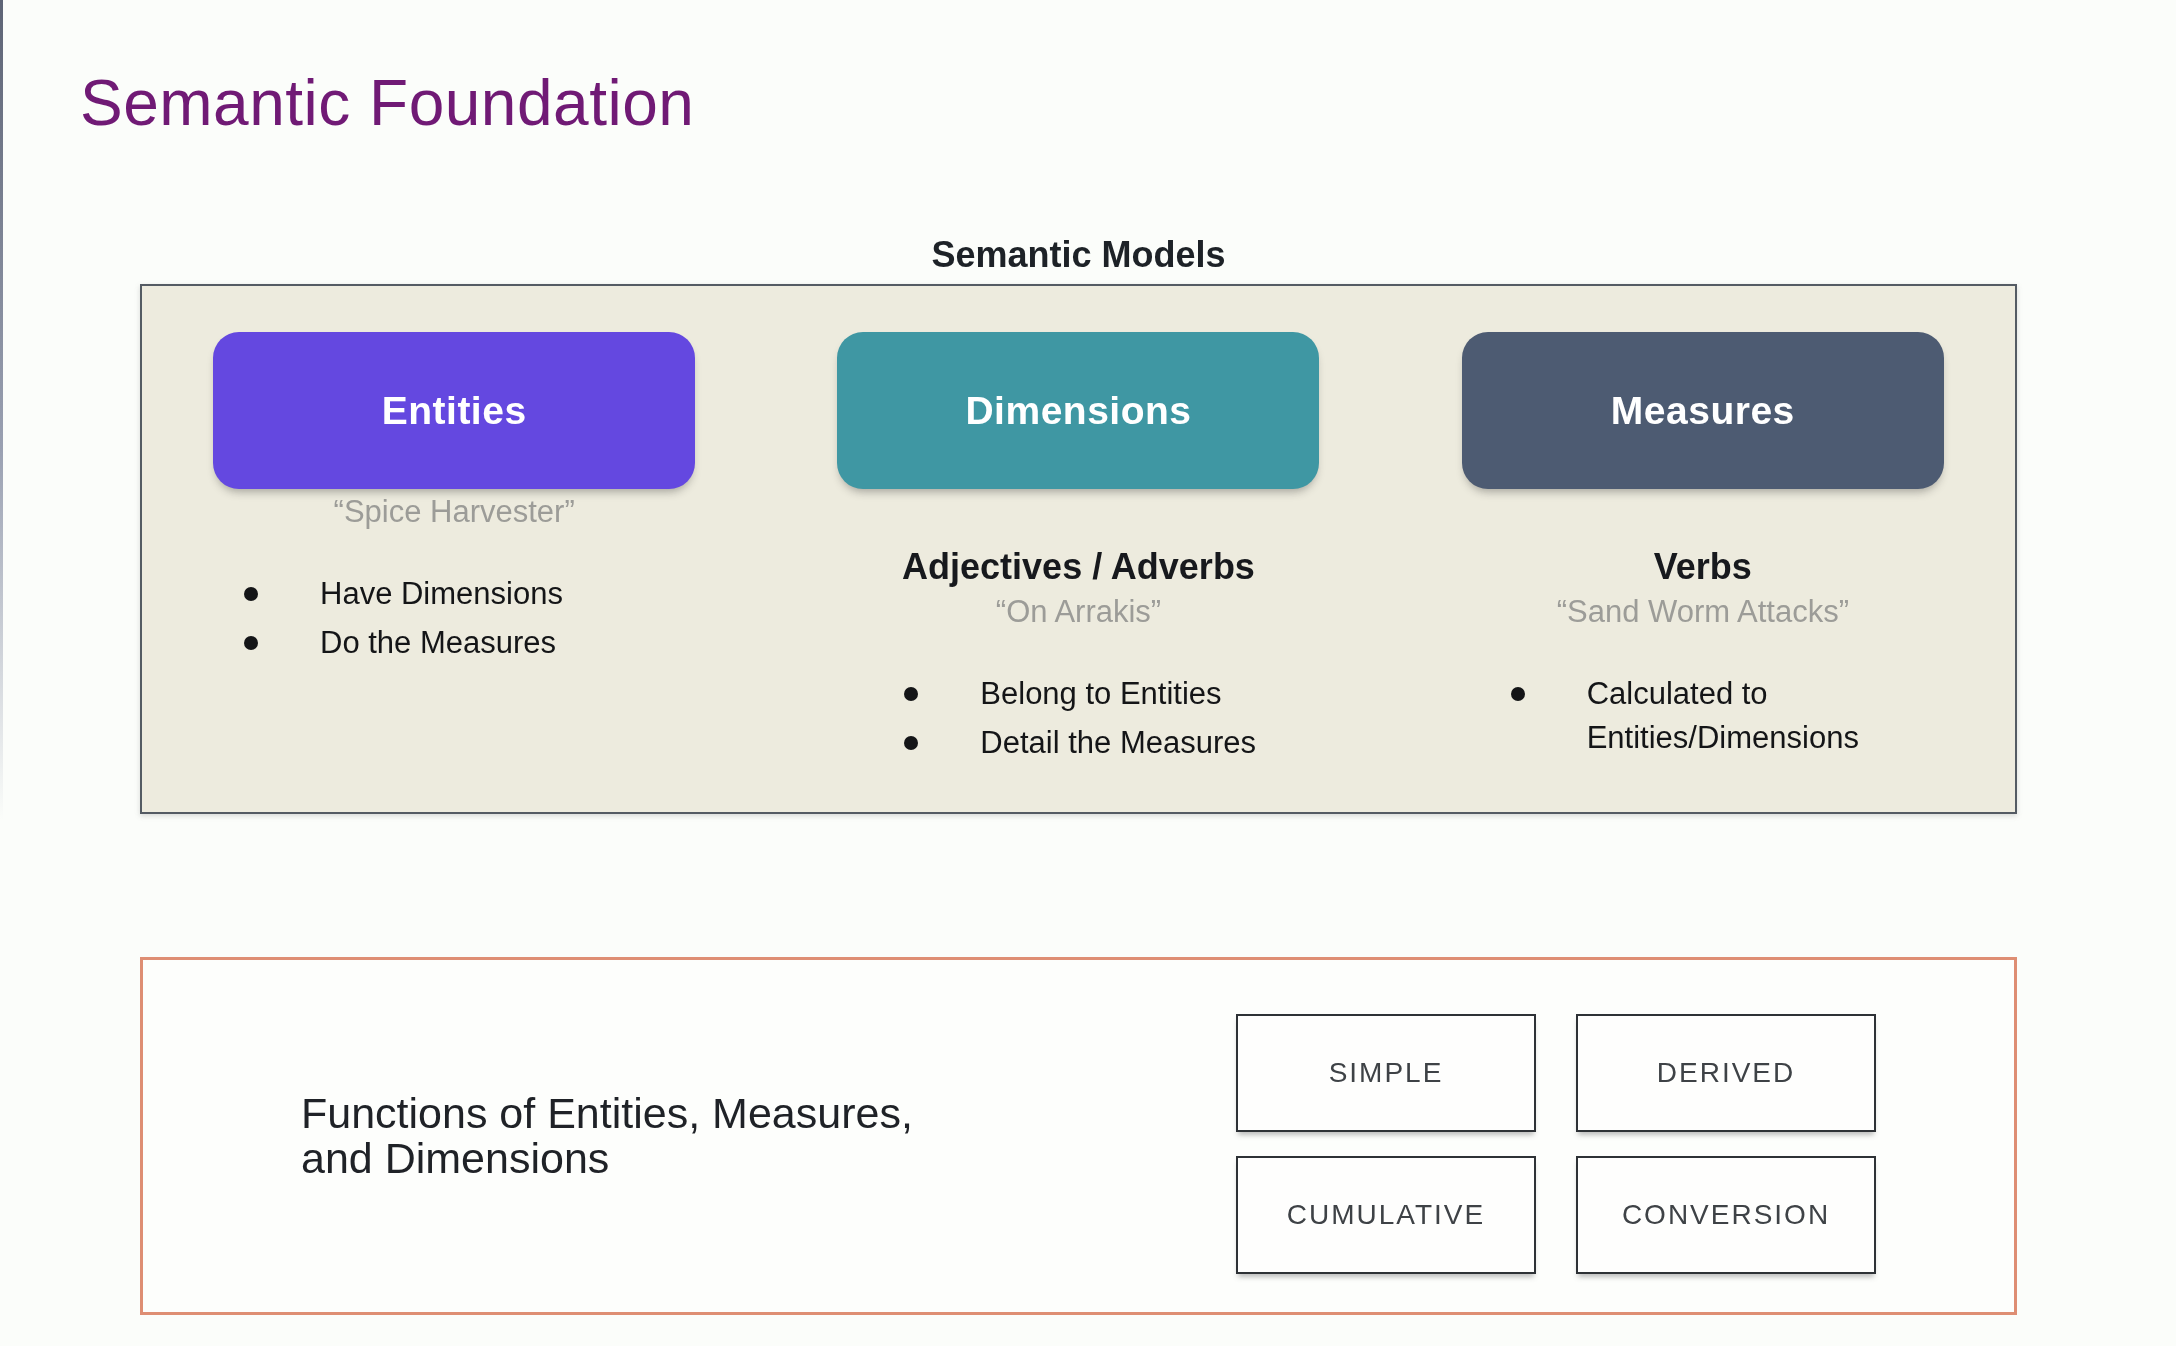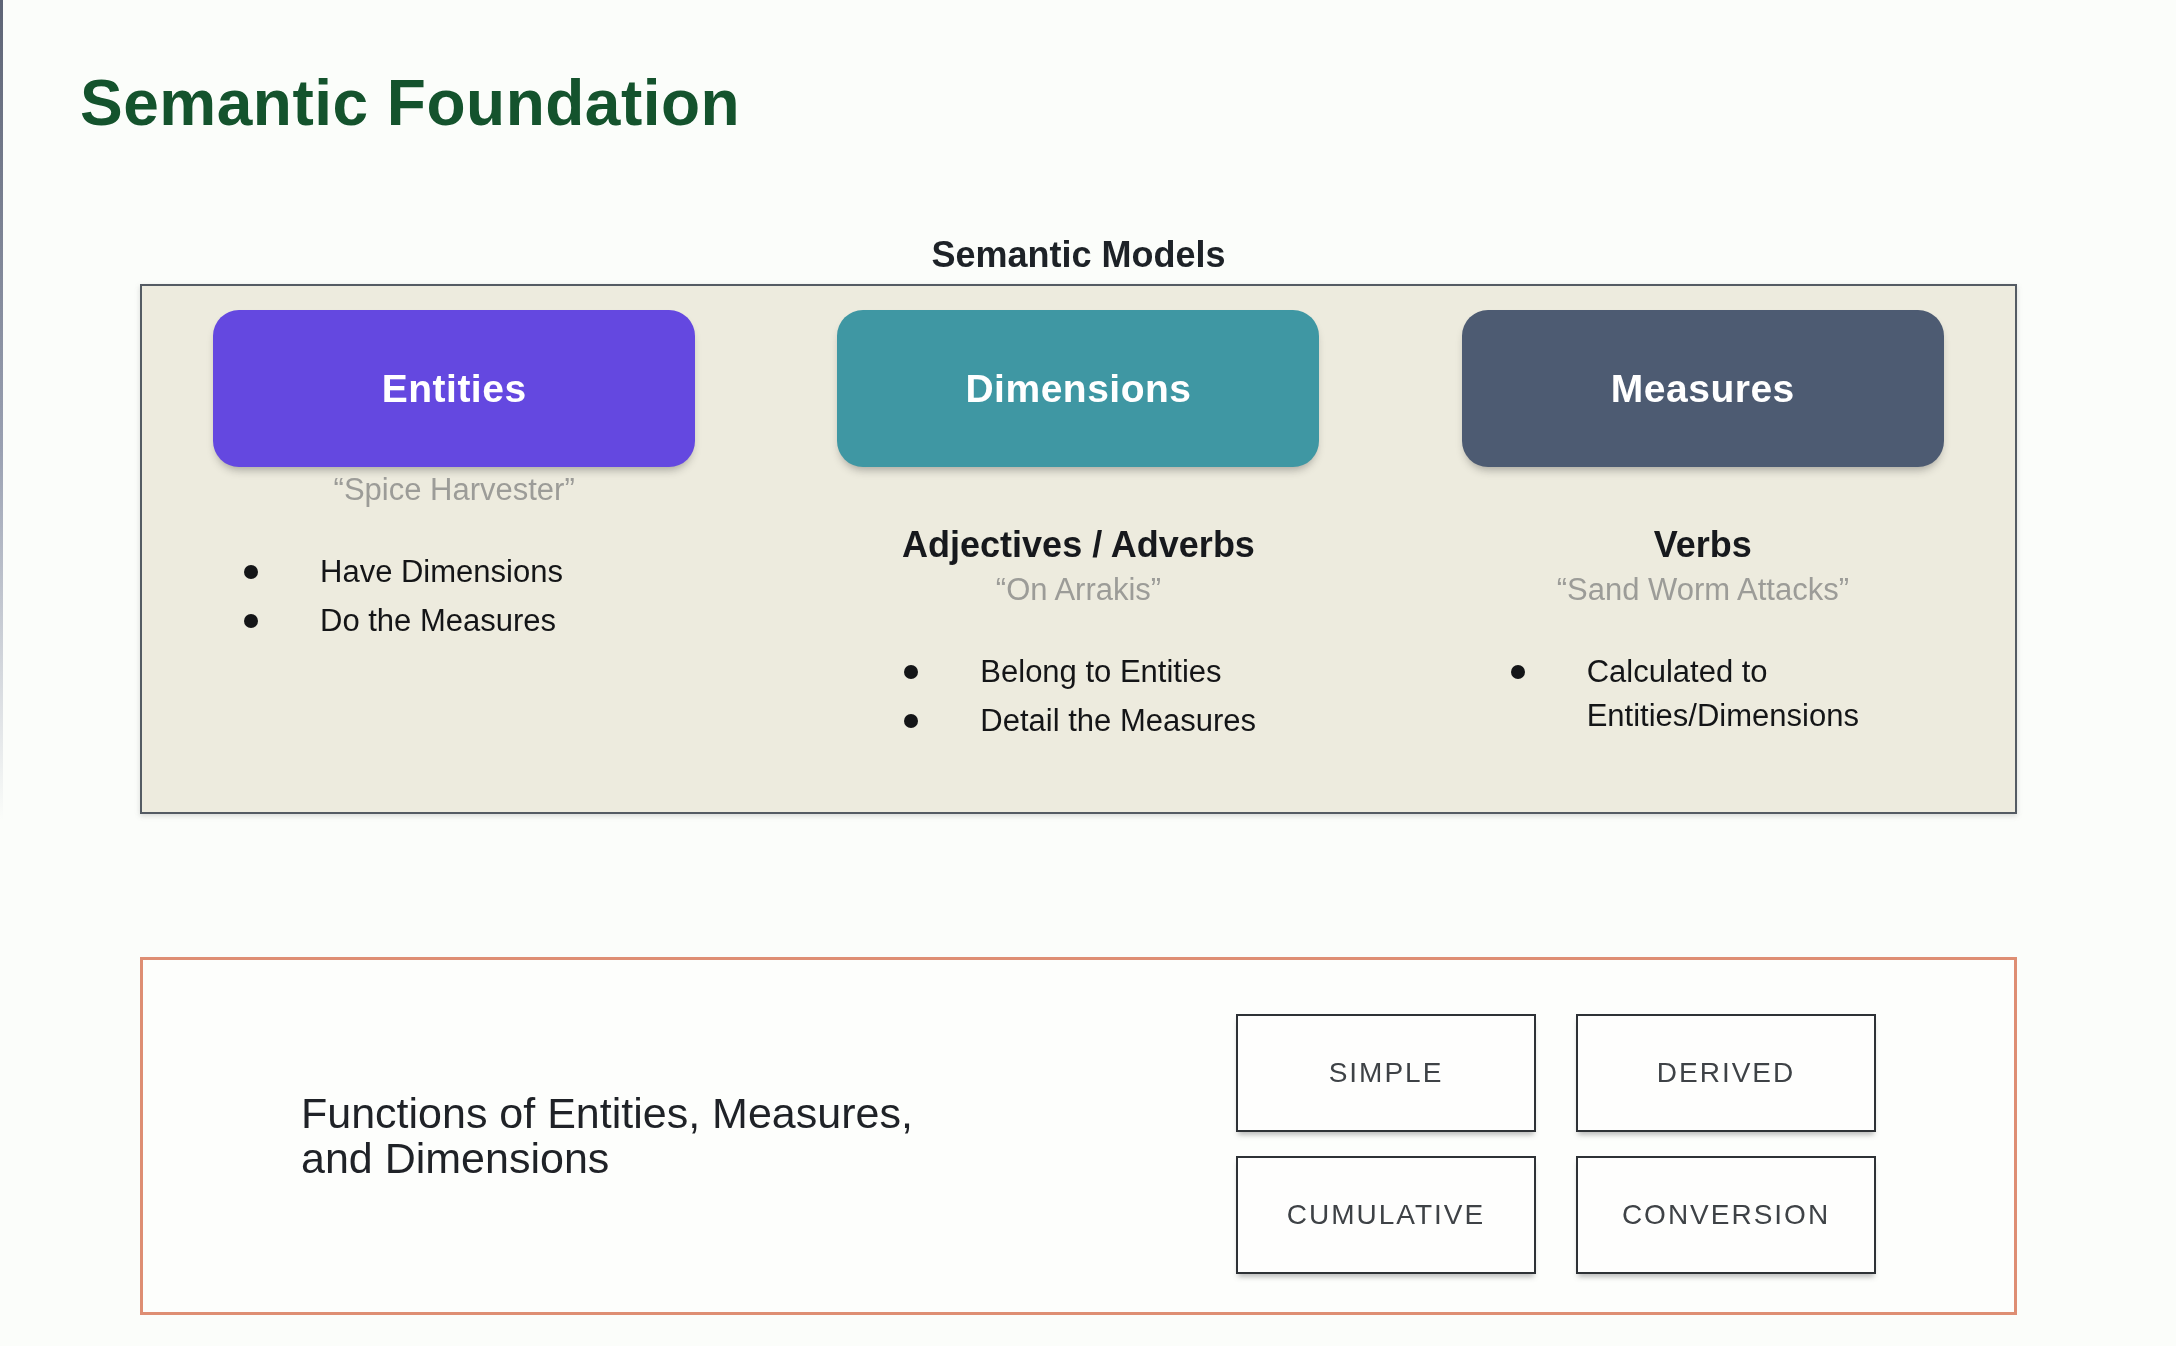--- a/index.html
+++ b/index.html
@@ -10,33 +10,33 @@
     position:relative; width:2176px; height:1346px;
     background:#fbfdfa; overflow:hidden;
   }
   .edge-line {
     position:absolute; left:0; top:0; width:3px; height:820px;
     background:linear-gradient(#5d6475, #9aa1b2 55%, rgba(154,161,178,0));
   }
 
   .slide-title {
     position:absolute; left:80px; top:66px;
-    font-size:64px; font-weight:700; color:#14532d; letter-spacing:0.5px;
+    font-size:64px; font-weight:400; color:#701a75; letter-spacing:0.5px;
   }
 
   .sm-heading {
     position:absolute; left:140px; top:234px; width:1877px;
     text-align:center; font-size:36px; font-weight:700; color:#1d2227;
   }
   .sm-panel {
     position:absolute; left:140px; top:284px; width:1877px; height:530px;
     border:2px solid #545b63; display:flex;
     box-shadow:0 2px 5px rgba(110,110,110,0.25);
   }
-  .sm-col { flex:1 1 0; padding-top:24px; }
+  .sm-col { flex:1 1 0; padding-top:46px; }
 
   .node {
     width:482px; height:157px; margin:0 auto; border-radius:26px;
     display:flex; align-items:center; justify-content:center;
     box-shadow:0 6px 9px -3px rgba(40,40,40,0.35);
   }
   .node-label { font-size:39px; font-weight:700; color:#ffffff; letter-spacing:0.5px; }
 
   .pos-heading { margin-top:56px; text-align:center; font-size:36px; font-weight:700; color:#17191d; line-height:44px; }
   .example     { text-align:center; font-size:31px; color:#9c9c98; margin-top:3px; line-height:40px; }

